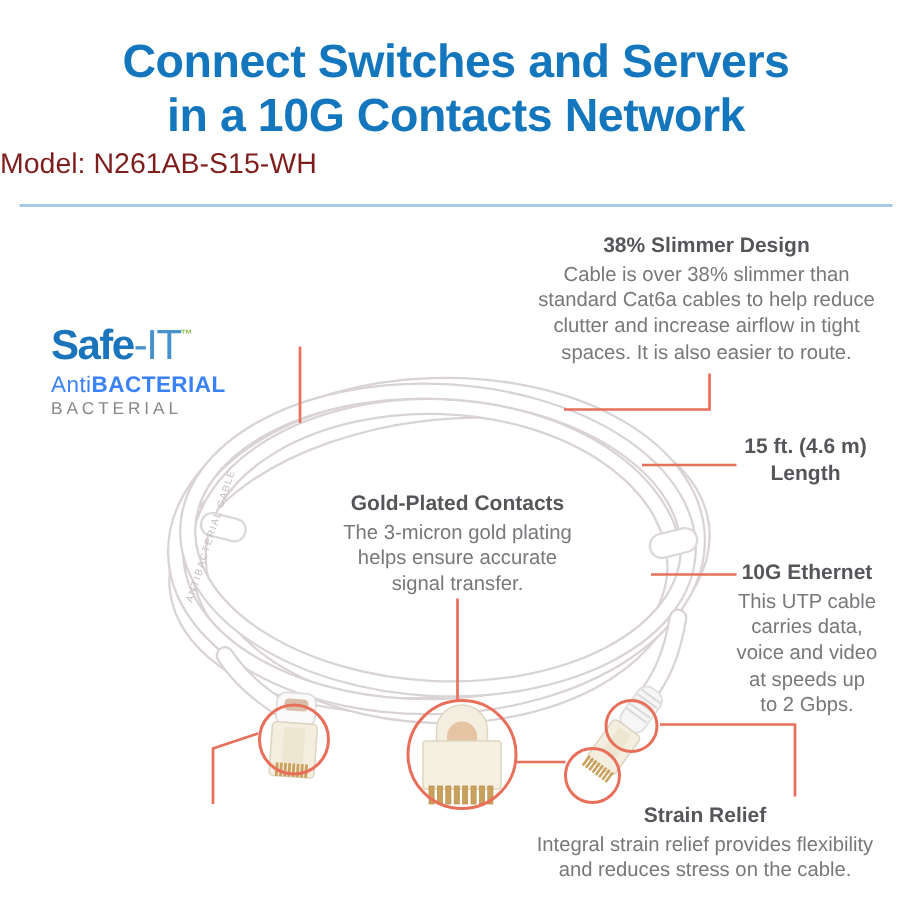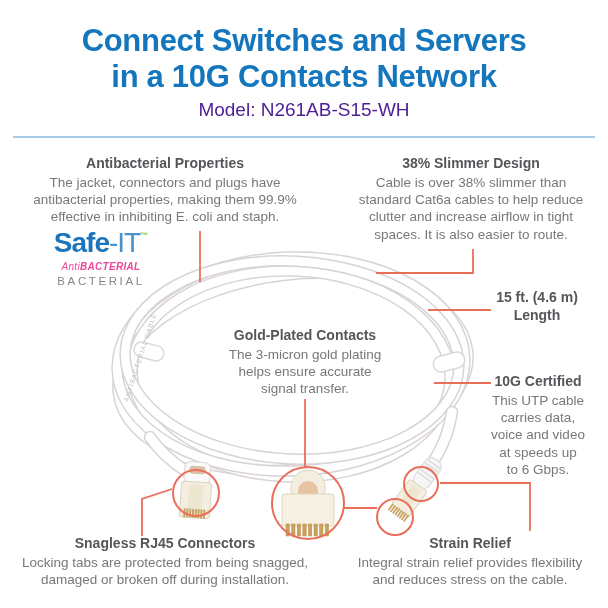--- a/index.html
+++ b/index.html
@@ -1,60 +1,54 @@
 <!DOCTYPE html>
 <html><head>
 <meta charset="utf-8">
 <style>
   html,body{margin:0;padding:0;background:#fff;}
   .page{position:relative;width:608px;height:608px;background:#ffffff;overflow:hidden;
         font-family:"Liberation Sans",sans-serif;padding-left:42px;}
   .title{position:absolute;top:23px;left:0;width:608px;text-align:center;
          color:#1477BD;font-size:31px;font-weight:bold;line-height:36px;letter-spacing:-0.3px;}
-  .model{position:absolute;top:99px;left:0;width:608px;text-align:center;
-         color:#4c1d95;font-size:19px;}
+  .model{position:absolute;top:99px;left:0;width:608px;
+         color:#7f1d1d;font-size:19px;}
   .divider{position:absolute;top:136px;left:13px;width:582px;height:2px;background:#A7CBE6;}
   .callout{position:absolute;text-align:center;}
   .callout h2{margin:0 0 2px 0;font-size:14px;font-weight:bold;color:#55565A;line-height:18px;}
   .callout .body{font-size:13.5px;color:#77787B;line-height:17.2px;white-space:pre-line;}
   .co-anti{left:0px;top:154px;width:330px;}
   .co-slim{left:325px;top:154px;width:292px;}
   .co-len{left:477px;top:288px;width:120px;}
   .co-len h2{white-space:pre-line;}
   .co-gold{left:210px;top:326px;width:190px;text-align:center;}
   .co-cert{left:477px;top:372px;width:122px;}
   .co-snag{left:0px;top:534px;width:330px;}
   .co-strain{left:330px;top:534px;width:280px;}
-  .logo{position:absolute;left:34px;top:229px;width:134px;text-align:center;line-height:1;}
+  .logo{position:absolute;left:34px;top:216px;width:134px;line-height:1;}
   .logo-main{font-size:28px;font-weight:bold;color:#1B75BC;letter-spacing:-1px;}
   .logo-it{font-weight:400;color:#4792CC;}
   .logo-tm{font-size:8px;color:#8CC153;vertical-align:14px;letter-spacing:0;}
-  .logo-anti{display:block;margin-top:5px;font-size:10px;color:#ec4899;letter-spacing:0.3px;font-style:italic;}
+  .logo-anti{display:block;margin-top:5px;font-size:15px;color:#3b82f6;letter-spacing:0.3px;}
   .logo-anti b{font-weight:bold;}
   .logo-products{display:block;margin-top:4px;font-size:11.5px;color:#85878A;letter-spacing:2.6px;}
   svg.photo{position:absolute;left:0;top:0;}
 </style>
 </head>
 <body>
 
 <div class="page">
 
   <div class="title">
     <div>Connect Switches and Servers</div>
     <div>in a 10G Contacts Network</div>
   </div>
   <div class="model">Model: N261AB-S15-WH</div>
   <div class="divider"></div>
 
-  <div class="callout co-anti">
-    <h2>Antibacterial Properties</h2>
-    <div class="body">The jacket, connectors and plugs have
-antibacterial properties, making them 99.9%
-effective in inhibiting E. coli and staph.</div>
-  </div>
 
   <div class="callout co-slim">
     <h2>38% Slimmer Design</h2>
     <div class="body">Cable is over 38% slimmer than
 standard Cat6a cables to help reduce
 clutter and increase airflow in tight
 spaces. It is also easier to route.</div>
   </div>
 
   <div class="callout co-len">
@@ -63,33 +57,28 @@
   </div>
 
   <div class="callout co-gold">
     <h2>Gold-Plated Contacts</h2>
     <div class="body">The 3-micron gold plating
 helps ensure accurate
 signal transfer.</div>
   </div>
 
   <div class="callout co-cert">
-    <h2>10G Certified</h2>
+    <h2>10G Ethernet</h2>
     <div class="body">This UTP cable
 carries data,
 voice and video
 at speeds up
-to 6 Gbps.</div>
+to 2 Gbps.</div>
   </div>
 
-  <div class="callout co-snag">
-    <h2>Snagless RJ45 Connectors</h2>
-    <div class="body">Locking tabs are protected from being snagged,
-damaged or broken off during installation.</div>
-  </div>
 
   <div class="callout co-strain">
     <h2>Strain Relief</h2>
     <div class="body">Integral strain relief provides flexibility
 and reduces stress on the cable.</div>
   </div>
 
   <div class="logo">
     <span class="logo-main"><span>Safe</span><span class="logo-it">-IT</span><span class="logo-tm">™</span></span>
     <span class="logo-anti"><span>Anti</span><b>BACTERIAL</b></span>

